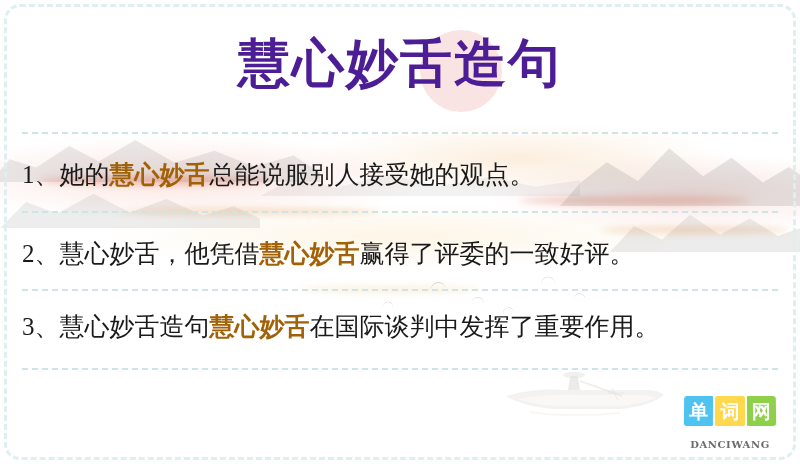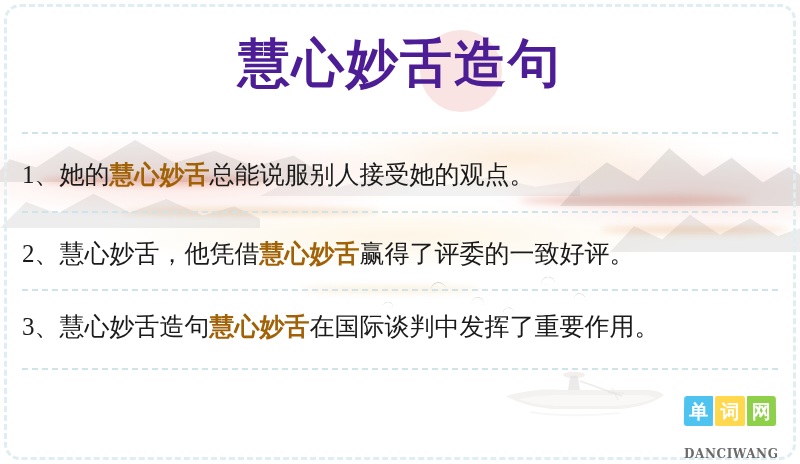--- a/index.html
+++ b/index.html
@@ -212,25 +212,25 @@
     font-weight: 700;
     font-size: 19px;
     line-height: 1;
     border-radius: 2px;
   }
   .tile-1 { background: #4ec3f0; border-radius: 3px 1px 1px 3px; }
   .tile-2 { background: #ffd84d; }
   .tile-3 { background: #8fd04a; border-radius: 1px 3px 3px 1px; }
 
   .logo-sub {
-    margin-top: 21px;
+    margin-top: 13px;
     text-align: center;
     font-family: "DejaVu Serif", "Liberation Serif", serif;
     font-weight: 700;
-    font-size: 12px;
+    font-size: 10px;
     letter-spacing: .6px;
     color: #6b6b6b;
   }
 </style>
 </head>
 <body>
 
 <div id="page">
 
   <div class="bg-layer">

